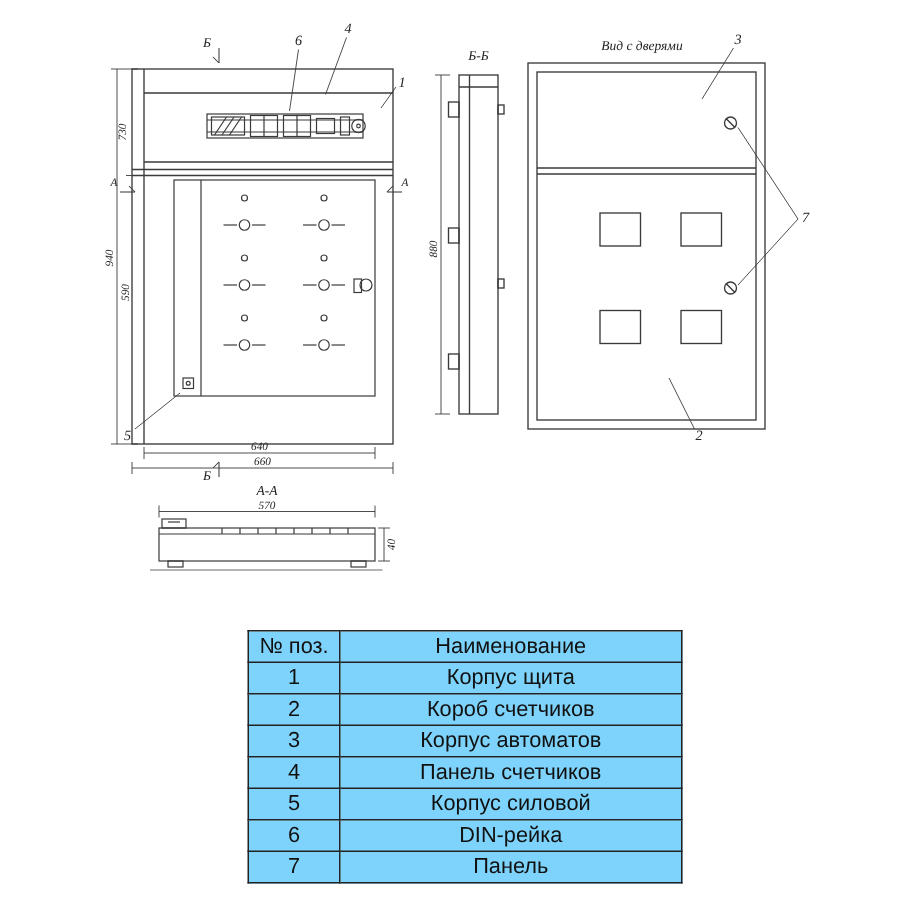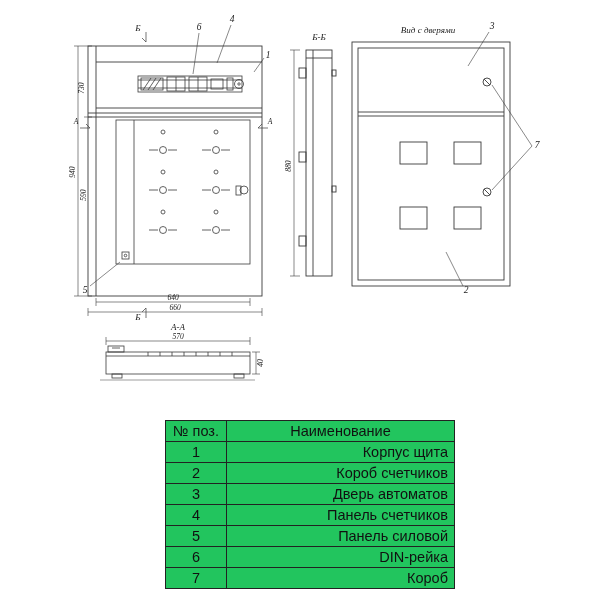--- a/index.html
+++ b/index.html
@@ -8,24 +8,24 @@
   .drawing-area{position:absolute;left:0;top:0;width:600px;height:410px;}
   svg text{fill:#222;}
   .dim-text{font-family:"Liberation Serif",serif;font-style:italic;font-size:7.5px;}
   .callout-text{font-family:"Liberation Serif",serif;font-style:italic;font-size:9.5px;}
   .view-title{font-family:"Liberation Serif",serif;font-style:italic;font-size:9px;}
   .small-title{font-family:"Liberation Serif",serif;font-style:italic;font-size:7.5px;}
 
   .parts-table{position:absolute;left:165px;top:420px;border-collapse:collapse;
                font-size:14.5px;color:#111;}
   .parts-table th,.parts-table td{border:1px solid #222;padding:1px 6px;height:18px;
-               font-weight:normal;background:#22c55e;}
+               font-weight:normal;background:#7dd3fc;}
   .parts-table th{text-align:center;}
   .parts-table td.pos{width:48px;text-align:center;}
-  .parts-table td.name{width:215px;text-align:right;}
+  .parts-table td.name{width:215px;text-align:center;}
 </style>
 </head>
 <body>
 
 <div class="page">
 
   <div class="drawing-area">
     <svg width="600" height="410" viewBox="0 0 600 410">
       <g stroke="#3a3a3a" stroke-width="0.9" fill="none">
 
@@ -249,34 +249,34 @@
       <tr>
         <td class="pos">1</td>
         <td class="name">Корпус щита</td>
       </tr>
       <tr>
         <td class="pos">2</td>
         <td class="name">Короб счетчиков</td>
       </tr>
       <tr>
         <td class="pos">3</td>
-        <td class="name">Дверь автоматов</td>
+        <td class="name">Корпус автоматов</td>
       </tr>
       <tr>
         <td class="pos">4</td>
         <td class="name">Панель счетчиков</td>
       </tr>
       <tr>
         <td class="pos">5</td>
-        <td class="name">Панель силовой</td>
+        <td class="name">Корпус силовой</td>
       </tr>
       <tr>
         <td class="pos">6</td>
         <td class="name">DIN-рейка</td>
       </tr>
       <tr>
         <td class="pos">7</td>
-        <td class="name">Короб</td>
+        <td class="name">Панель</td>
       </tr>
     </tbody>
   </table>
 
 </div>
 
 </body></html>

